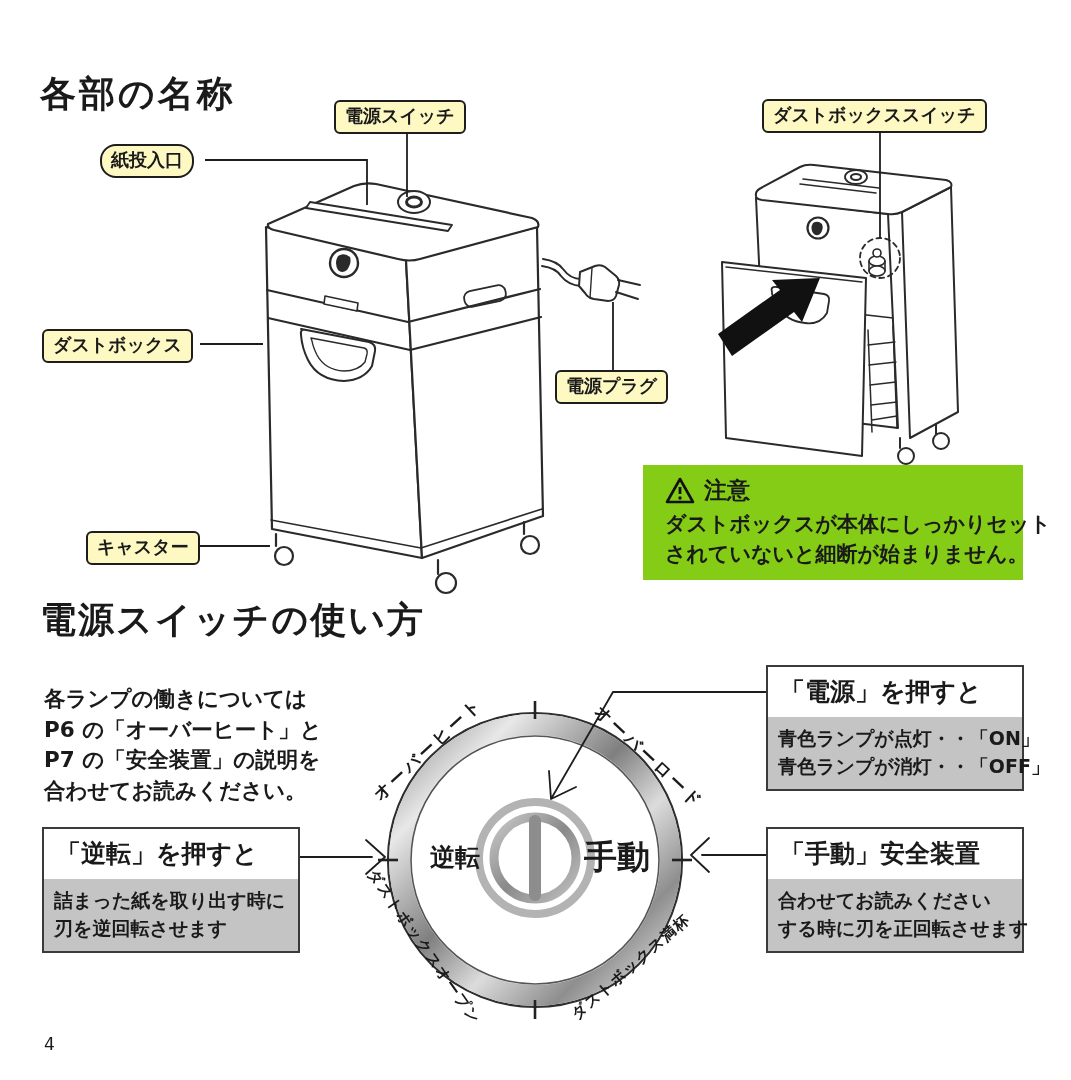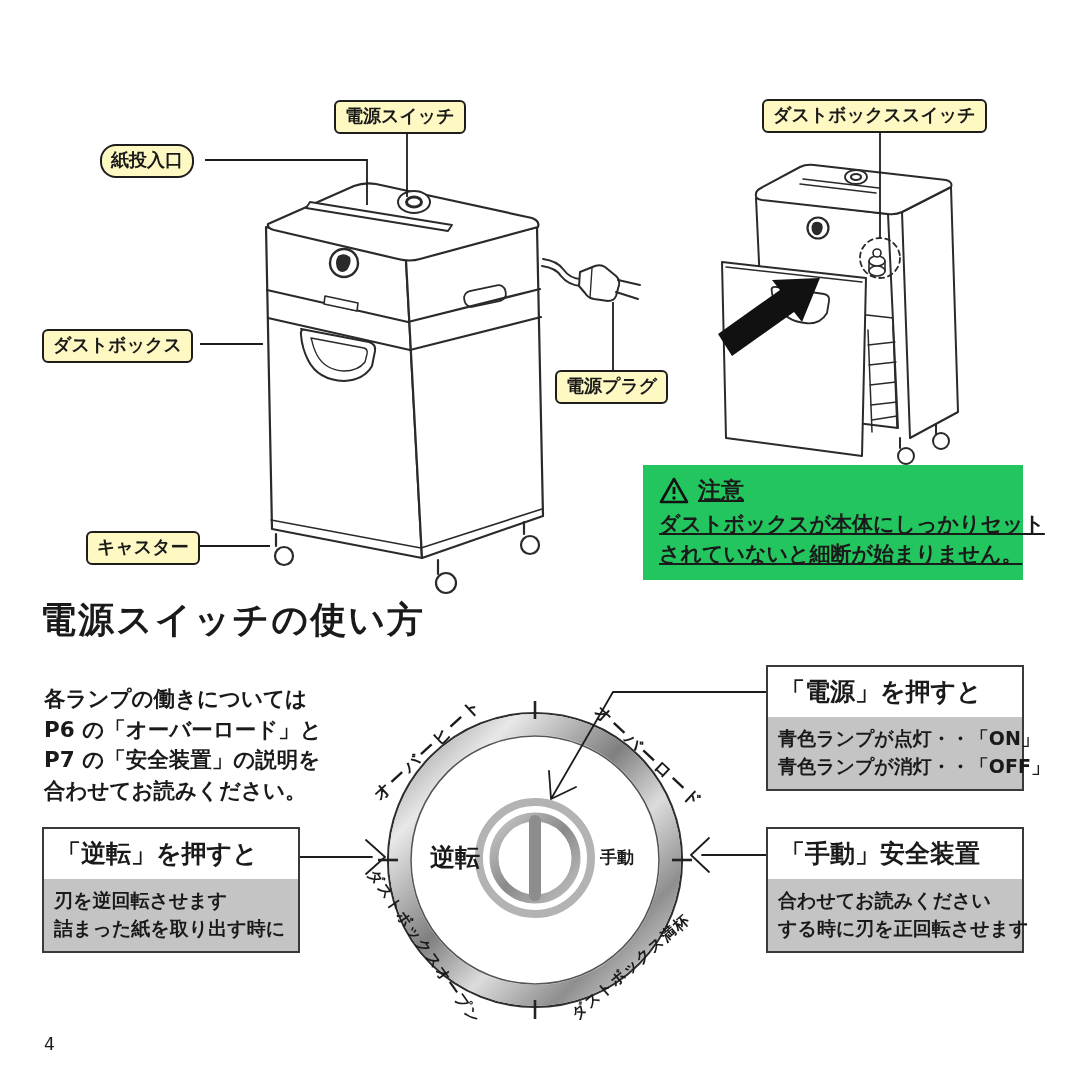--- a/index.html
+++ b/index.html
@@ -2,22 +2,22 @@
 <html><head>
 <meta charset="utf-8">
 <style>
   html,body{margin:0;padding:0;background:#fff;}
   #page{position:relative;width:1071px;height:1080px;background:#fff;overflow:hidden;
         font-family:"DejaVu Sans",sans-serif;color:#1a1a1a;}
   #art{position:absolute;left:0;top:0;width:1071px;height:1080px;}
   .h1{position:absolute;font-size:36px;font-weight:700;letter-spacing:3px;white-space:nowrap;}
   .callout{position:absolute;border:2.5px solid #1d1d1d;border-radius:6px;background:#fef9c3;
            font-size:18px;font-weight:600;padding:1px 9px 3px 9px;white-space:nowrap;line-height:26px;text-align:center;}
-  .caution{position:absolute;left:643px;top:465px;width:380px;height:115px;background:#22c55e;
-           padding:10px 16px;box-sizing:border-box;text-decoration:underline;}
+  .caution{position:absolute;left:643px;top:465px;width:380px;height:115px;background:#84cc16;
+           padding:10px 22px;box-sizing:border-box;}
   .caution-head{display:flex;align-items:center;gap:9px;font-size:23px;font-weight:700;margin-bottom:3px;}
   .caution-line{font-size:21px;font-weight:600;line-height:30px;white-space:nowrap;}
   .intro{position:absolute;left:44px;top:684px;font-size:21.5px;font-weight:600;line-height:30.5px;white-space:nowrap;}
   .dial-label{position:absolute;font-weight:700;white-space:nowrap;transform:translate(-50%,-50%) rotate(var(--r,0deg));}
   .action-box{position:absolute;width:258px;border:2px solid #3a3a3a;background:#fff;box-sizing:border-box;}
   .action-title{font-size:25px;font-weight:800;padding:8px 3px 9px 12px;white-space:nowrap;background:#fff;}
   .action-body{background:#c4c4c4;padding:7px 10px 9px 10px;}
   .action-line{font-size:19px;font-weight:700;line-height:28px;white-space:nowrap;}
   .pagenum{position:absolute;left:44px;top:1034px;font-size:17px;font-weight:500;}
 </style>
@@ -134,20 +134,21 @@
         <path d="M535,821 L535,895" stroke="#8d8d8d" stroke-width="12"></path>
       </g>
       <g stroke="#1d1d1d" stroke-width="1.8" fill="none" stroke-linecap="round">
         <path d="M298,857 L372,857 M366,840 L385,857 M366,874 L385,857"></path>
         <path d="M766,855 L702,855 M709,838 L691,855 M709,872 L691,855"></path>
         <path d="M766,692 L613,692 L551,799 M551,799 L576,787 M551,799 L549,771"></path>
       </g>
     </g>
   </svg>
 
+  <div class="h1" style="left:40px;top:70px;">各部の名称</div>
 
   <div class="callout" style="left:334px;top:100px;">電源スイッチ</div>
   <div class="callout" style="left:100px;top:144px;border-radius:16px;">紙投入口</div>
   <div class="callout" style="left:42px;top:329px;">ダストボックス</div>
   <div class="callout" style="left:86px;top:531px;">キャスター</div>
   <div class="callout" style="left:555px;top:370px;">電源プラグ</div>
   <div class="callout" style="left:762px;top:99px;">ダストボックススイッチ</div>
 
   <div class="caution">
     <div class="caution-head">
@@ -161,45 +162,45 @@
       <span>注意</span>
     </div>
     <div class="caution-line">ダストボックスが本体にしっかりセット</div>
     <div class="caution-line">されていないと細断が始まりません。</div>
   </div>
 
   <div class="h1" style="left:40px;top:596px;letter-spacing:2px;text-align:center;">電源スイッチの使い方</div>
 
   <div class="intro">
     <div>各ランプの働きについては</div>
-    <div>P6 の「オーバーロード」と</div>
+    <div>P6 の「オーバーヒート」と</div>
     <div>P7 の「安全装置」の説明を</div>
     <div>合わせてお読みください。</div>
   </div>
 
   <div class="dial-label" style="left:428px;top:749px;--r:-43deg;font-size:17px;letter-spacing:3px;">オーバーヒート</div>
   <div class="dial-label" style="left:649px;top:757px;--r:43deg;font-size:17px;letter-spacing:3px;">オーバーロード</div>
   <div class="dial-label" style="left:424px;top:947px;--r:55deg;font-size:15px;letter-spacing:1.5px;">ダストボックスオープン</div>
   <div class="dial-label" style="left:631px;top:967px;--r:-41deg;font-size:15px;letter-spacing:1.5px;">ダストボックス満杯</div>
   <div class="dial-label" style="left:455px;top:857px;font-size:25px;font-weight:800;">逆転</div>
-  <div class="dial-label" style="left:617px;top:857px;font-size:17px;font-weight:800;">手動</div>
+  <div class="dial-label" style="left:617px;top:857px;font-size:33px;font-weight:800;">手動</div>
 
   <div class="action-box" style="left:766px;top:665px;">
     <div class="action-title">「電源」を押すと</div>
     <div class="action-body">
       <div class="action-line">青色ランプが点灯・・「ON」</div>
       <div class="action-line">青色ランプが消灯・・「OFF」</div>
     </div>
   </div>
 
   <div class="action-box" style="left:42px;top:827px;">
     <div class="action-title">「逆転」を押すと</div>
     <div class="action-body">
+      <div class="action-line">詰まった紙を取り出す時に</div>
       <div class="action-line">刃を逆回転させます</div>
-      <div class="action-line">詰まった紙を取り出す時に</div>
     </div>
   </div>
 
   <div class="action-box" style="left:766px;top:827px;">
     <div class="action-title">「手動」安全装置</div>
     <div class="action-body">
       <div class="action-line">合わせてお読みください</div>
       <div class="action-line">する時に刃を正回転させます</div>
     </div>
   </div>

